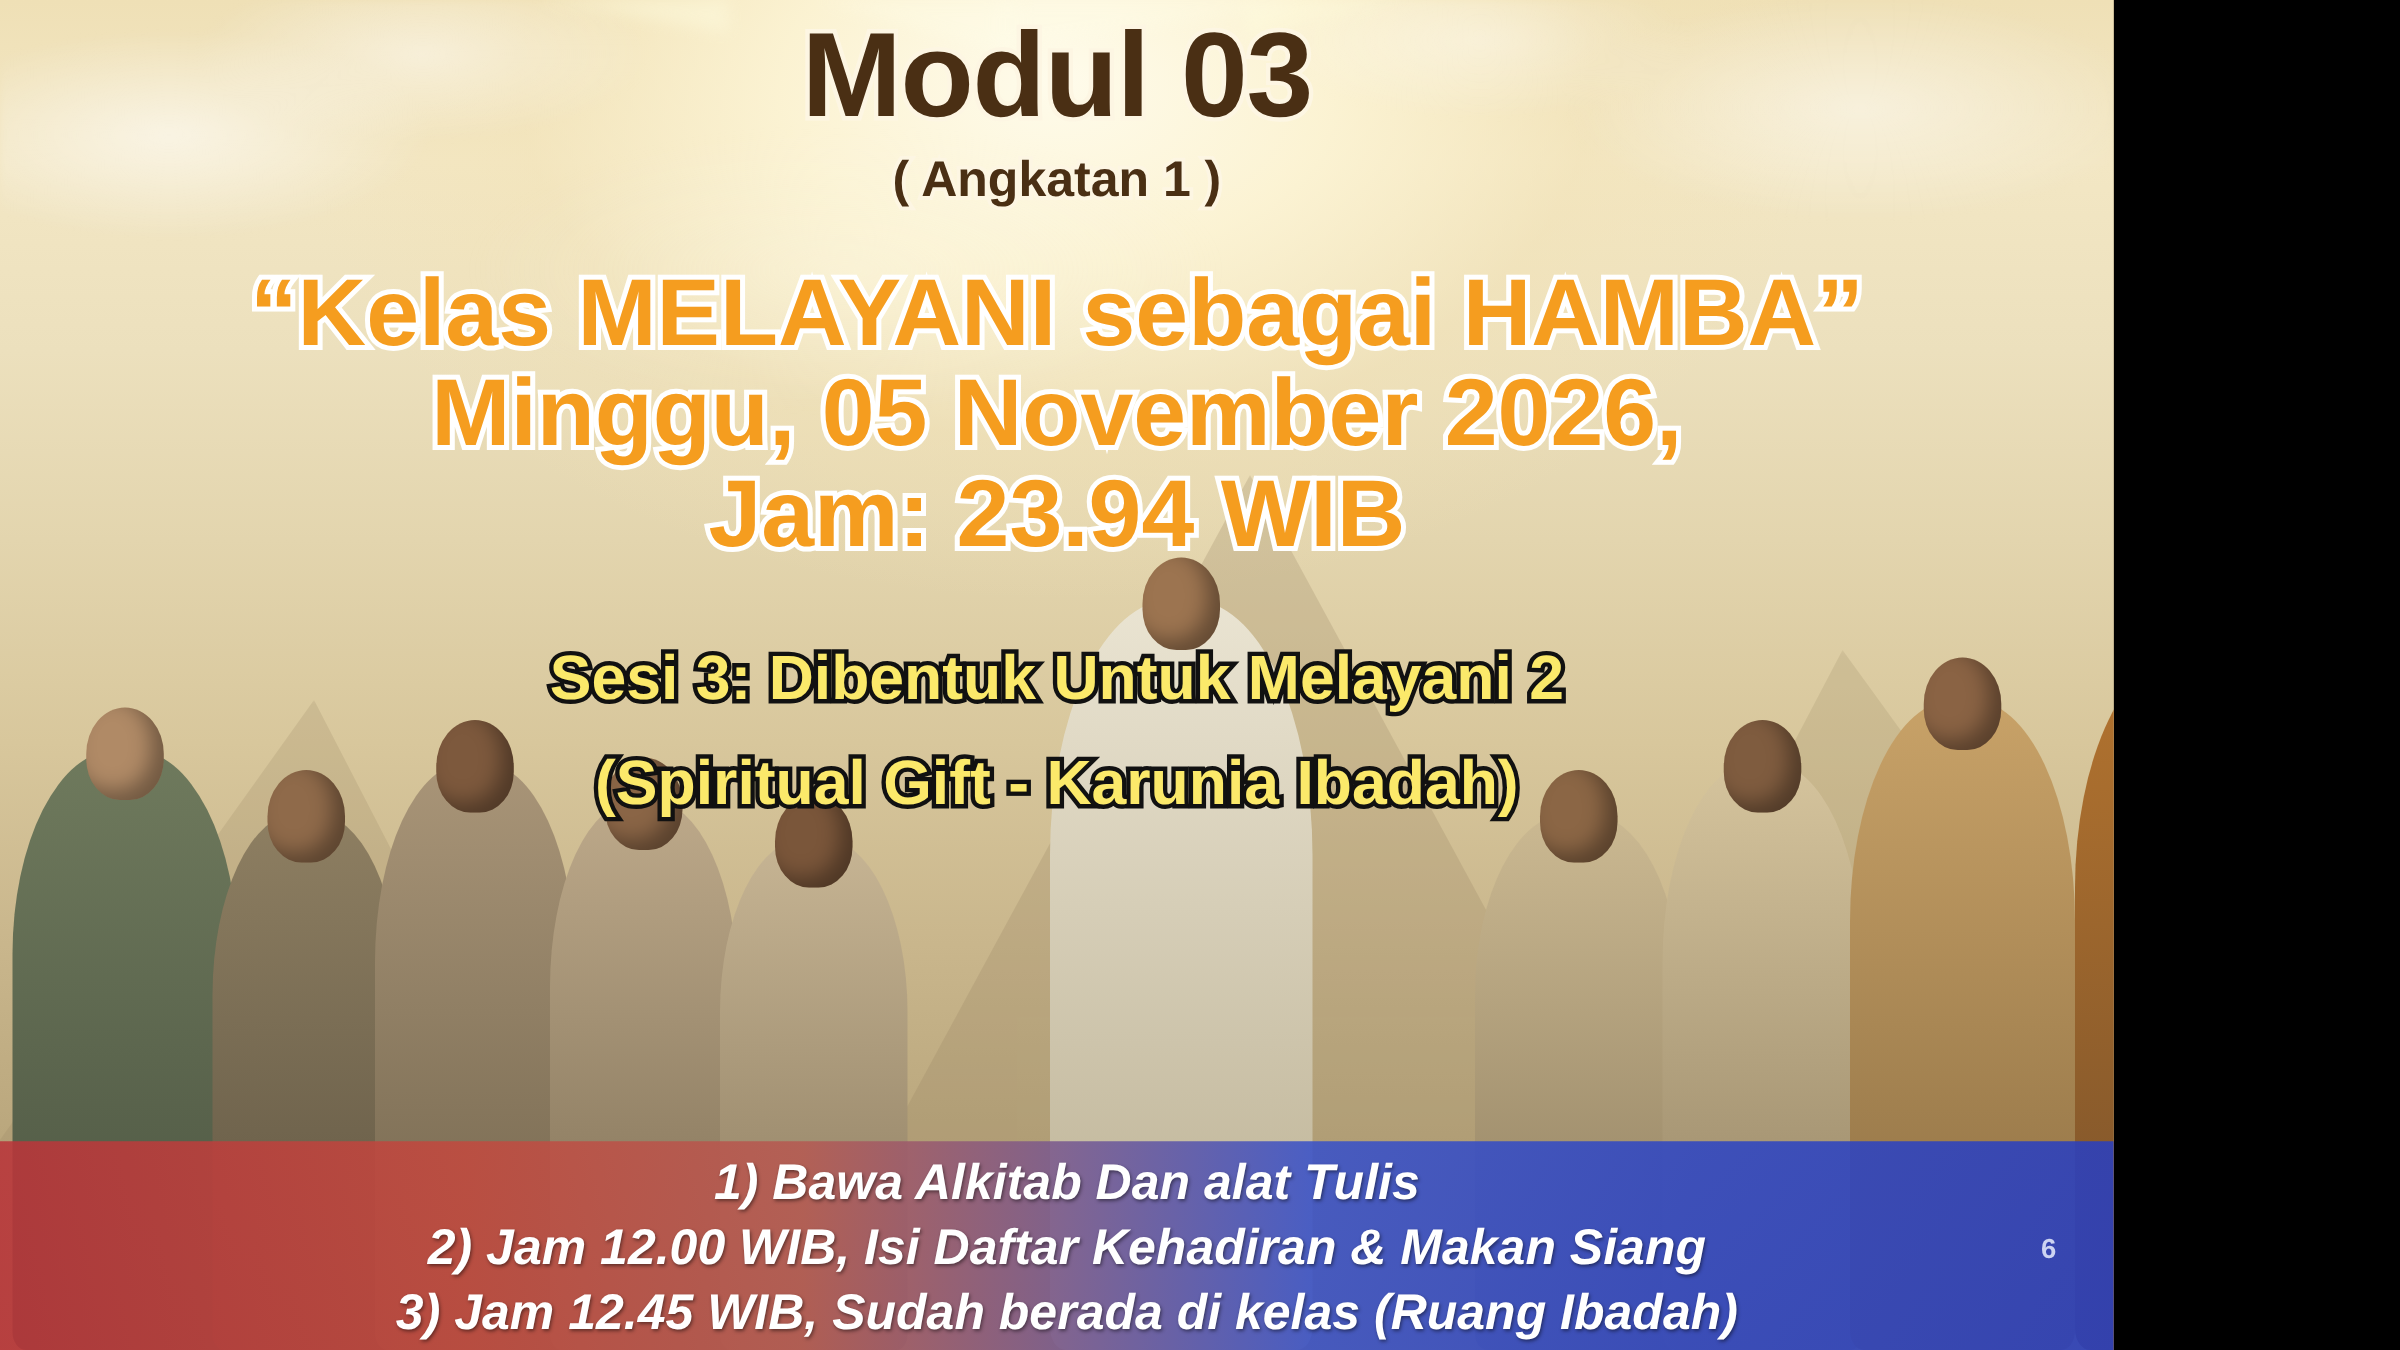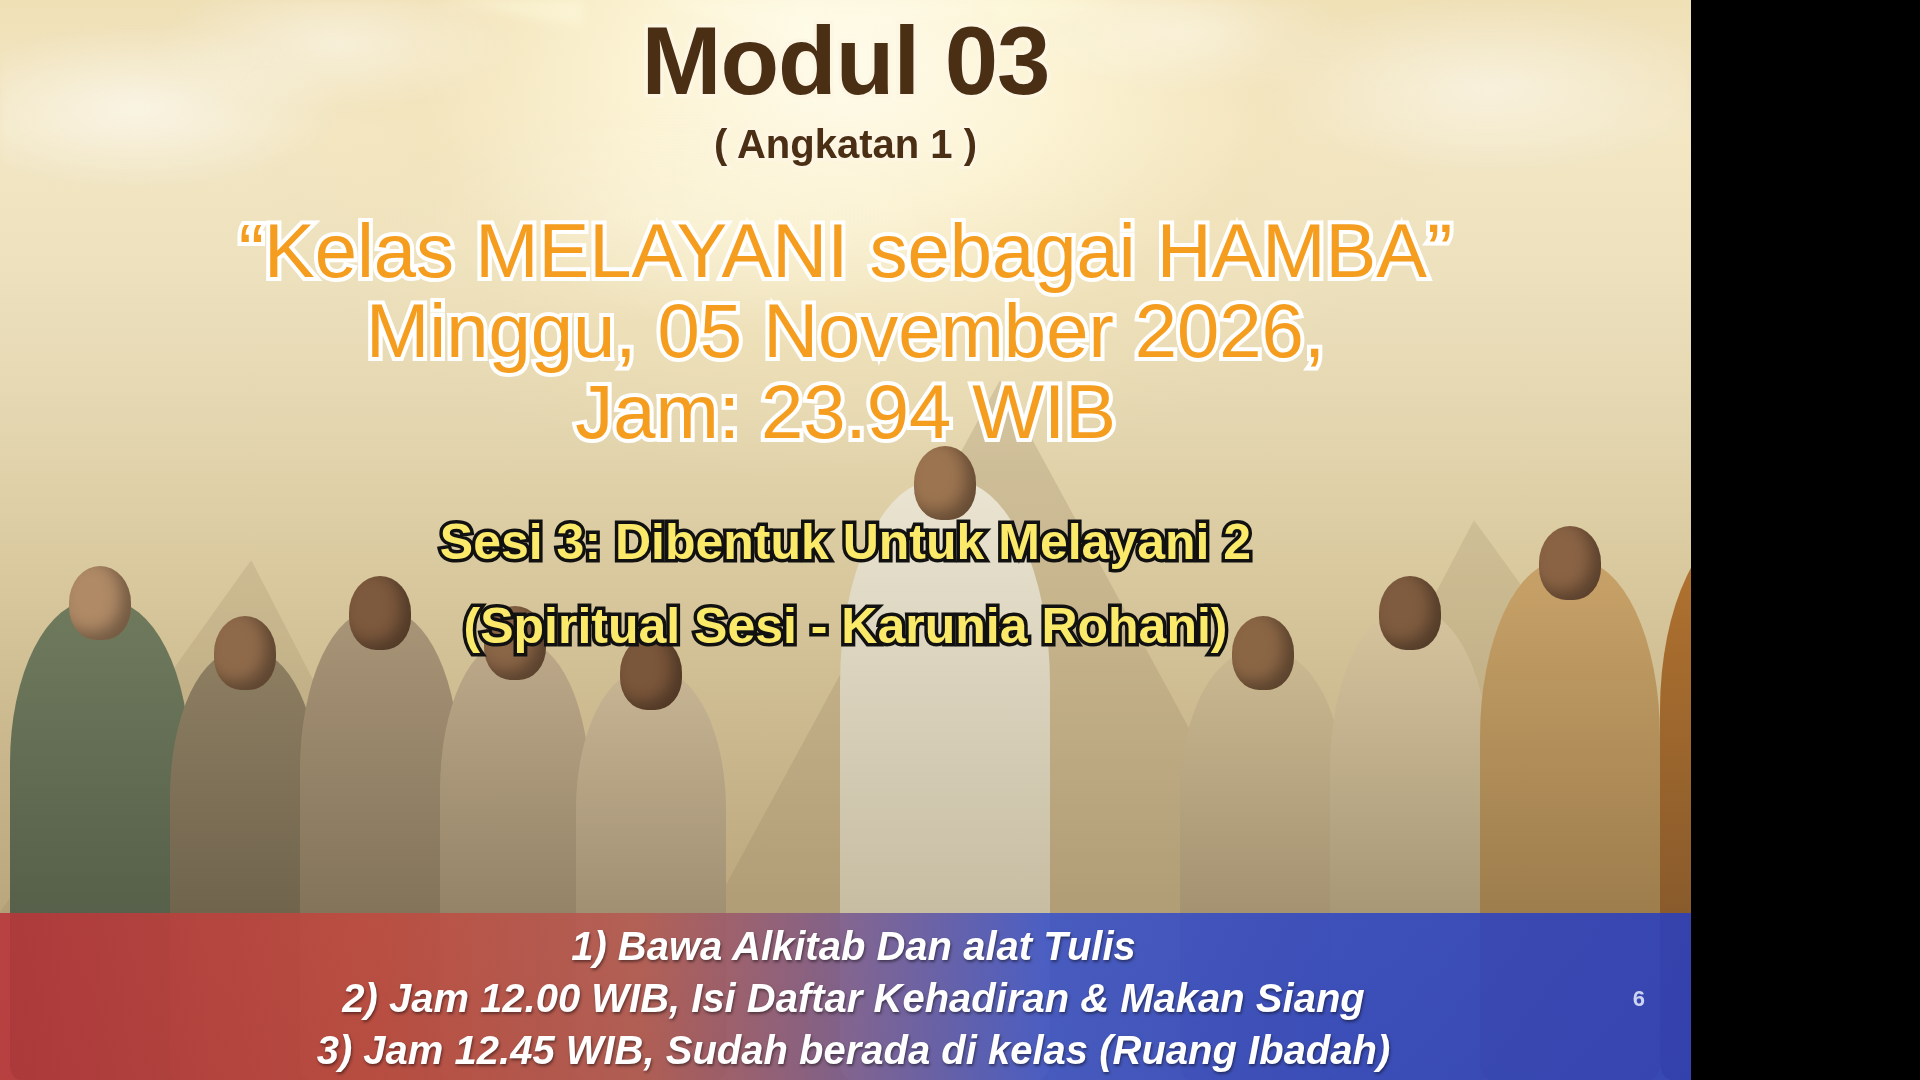--- a/index.html
+++ b/index.html
@@ -124,21 +124,21 @@
     font-weight: 800;
     color: #4a2f14;
     line-height: 1.05;
     -webkit-text-stroke: 6px #fdf6e3;
     paint-order: stroke fill;
   }
 
   .orange-block {
     margin-top: 46px;
     font-size: 76px;
-    font-weight: 400;
+    font-weight: 700;
     color: #f59d1f;
     line-height: 1.06;
     -webkit-text-stroke: 8px #ffffff;
     paint-order: stroke fill;
   }
   .orange-block > div { white-space: nowrap; }
 
   .session-block {
     margin-top: 62px;
     font-size: 50px;
@@ -243,21 +243,21 @@
     <div class="subtitle">( Angkatan 1 )</div>
 
     <div class="orange-block">
       <div>“Kelas MELAYANI sebagai HAMBA”</div>
       <div>Minggu, 05 November 2026,</div>
       <div>Jam: 23.94 WIB</div>
     </div>
 
     <div class="session-block">
       <div class="l1">Sesi 3: Dibentuk Untuk Melayani 2</div>
-      <div class="l2">(Spiritual Sesi - Karunia Rohani)</div>
+      <div class="l2">(Spiritual Gift - Karunia Ibadah)</div>
     </div>
 
   </div>
 
   <div class="banner"></div>
   <div class="banner-text">
     <div>1) Bawa Alkitab Dan alat Tulis</div>
     <div>2) Jam 12.00 WIB, Isi Daftar Kehadiran &amp; Makan Siang</div>
     <div>3) Jam 12.45 WIB, Sudah berada di  kelas (Ruang Ibadah)</div>
   </div>

